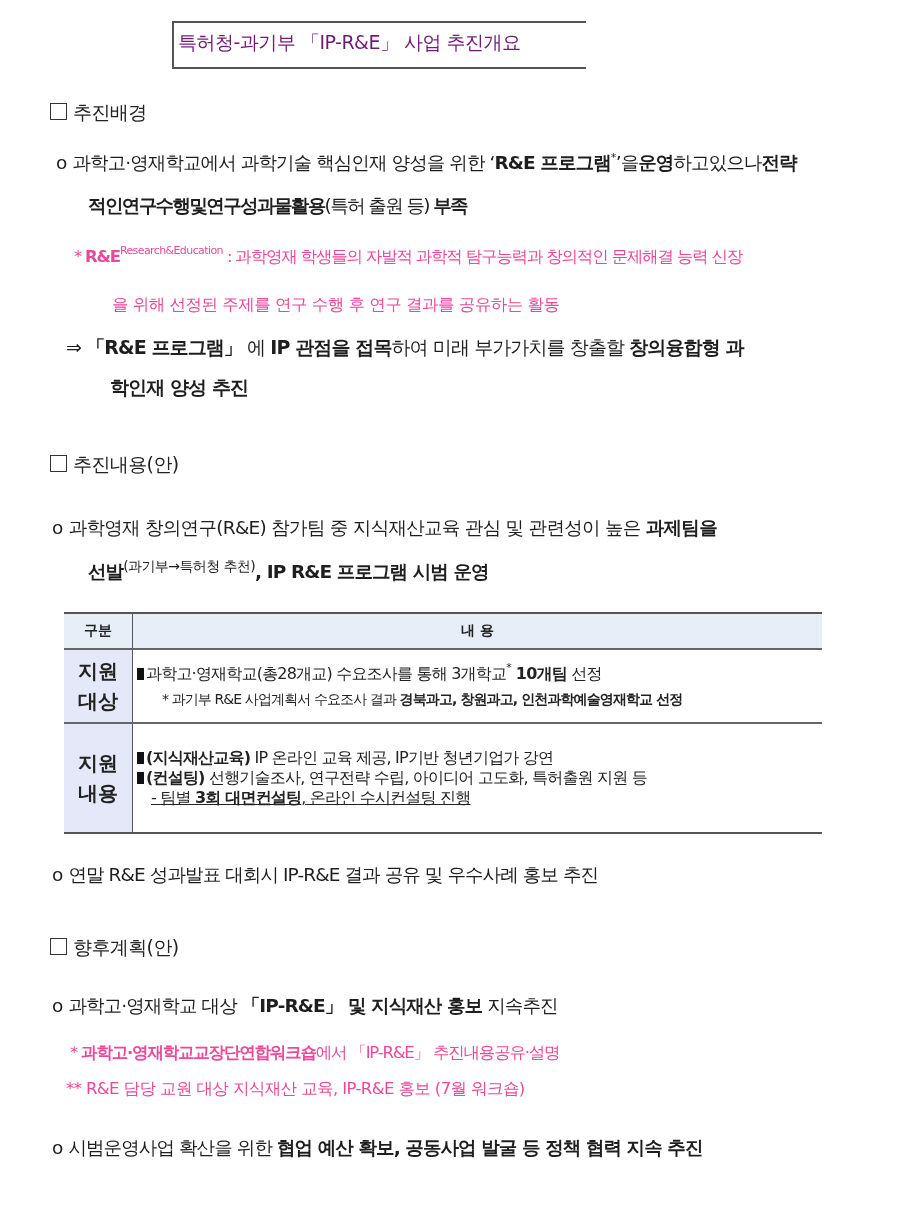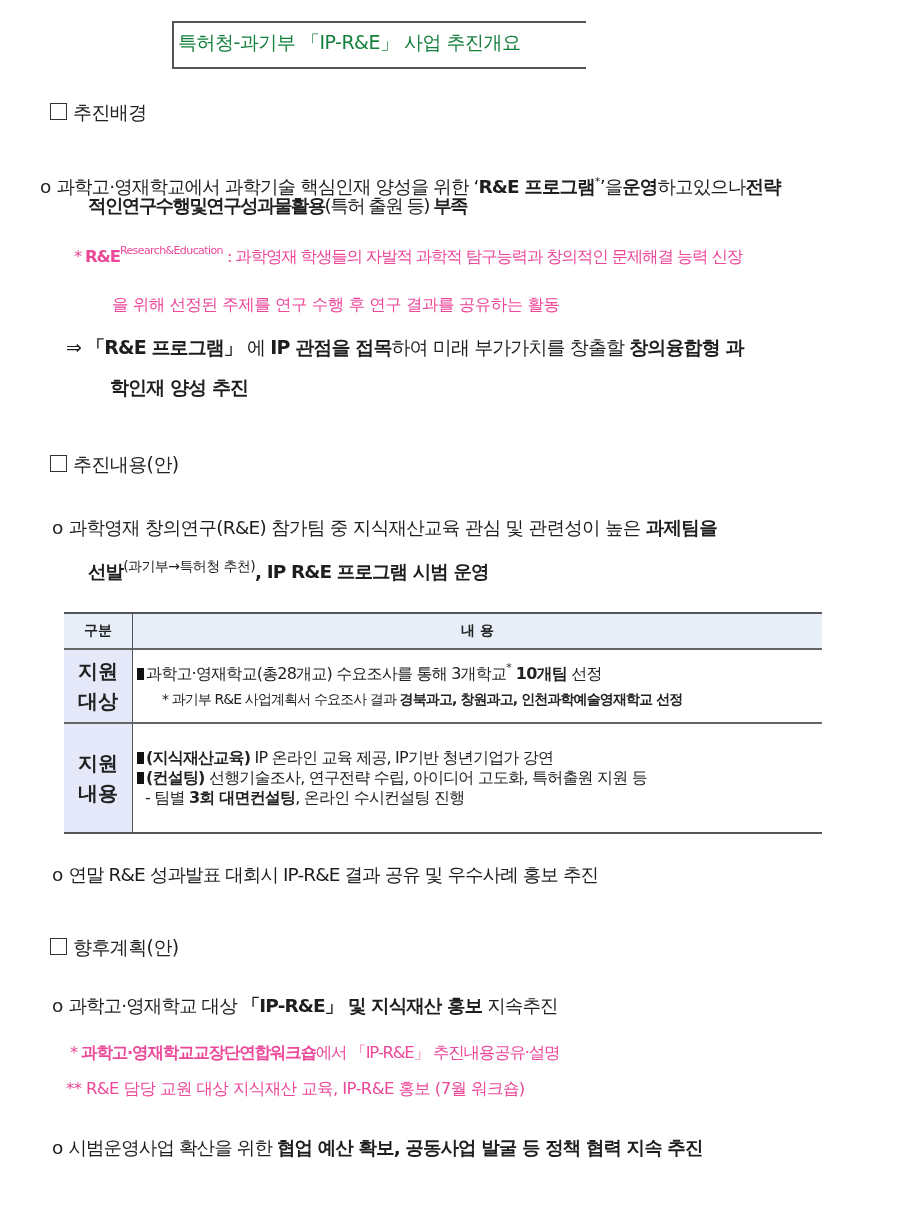--- a/index.html
+++ b/index.html
@@ -25,21 +25,21 @@
       width: 412px; height: 44px;
       border-top: 2px solid #555;
       border-bottom: 2px solid #555;
       border-left: 2px solid #555;
     }
     .title-text {
       position: absolute;
       left: 178px; top: 30px;
       font-size: 19px;
       letter-spacing: -0.5px;
-      color: #15803d;
+      color: #701a75;
     }
 
     .section-head {
       font-size: 19px;
       letter-spacing: -0.6px;
       color: #222;
     }
     .section-head .box {
       display: inline-block;
       width: 15px; height: 15px;
@@ -113,40 +113,40 @@
       padding-left: 4px;
       white-space: nowrap;
       color: #222;
     }
     .cell-line.small {
       font-size: 14px;
       letter-spacing: -0.9px;
       line-height: 30px;
       margin-left: 25px;
     }
-    .cell-line.dash { padding-left: 12px; }
+    .cell-line.dash { padding-left: 18px; text-decoration: underline; }
     .sq {
       display: inline-block;
       width: 7px; height: 12px;
       background: #111;
       margin-right: 2px;
       vertical-align: -1px;
     }
   </style>
 </head>
 <body>
 
 <div class="title-box"></div>
 <div class="abs title-text">특허청-과기부 「IP-R&amp;E」 사업 추진개요</div>
 
 <div class="abs section-head" style="left:50px; top:100px;">
   <span class="box"></span><span>추진배경</span>
 </div>
 
-<div class="abs para" style="left:40px; top:150px;margin-top:24px;">
+<div class="abs para" style="left:56px; top:150px;">
   <span class="bul">o</span><span>과학고·영재학교에서 과학기술 핵심인재 양성을 위한 ‘</span><b>R&amp;E 프로그램</b><span class="sup">*</span><span>’을</span><b>운영</b><span>하고있으나</span><b>전략</b>
 </div>
 <div class="abs para" style="left:88px; top:193px; letter-spacing:-1.6px;">
   <b>적인연구수행및연구성과물활용</b><span>(특허 출원 등) </span><b>부족</b>
 </div>
 
 <div class="abs note" style="left:74px; top:244px;">
   <span>*</span>
   <b>R&amp;E</b><span class="sup">Research&amp;Education</span><span> : 과학영재 학생들의 자발적 과학적 탐구능력과 창의적인 문제해결 능력  신장</span>
 </div>

